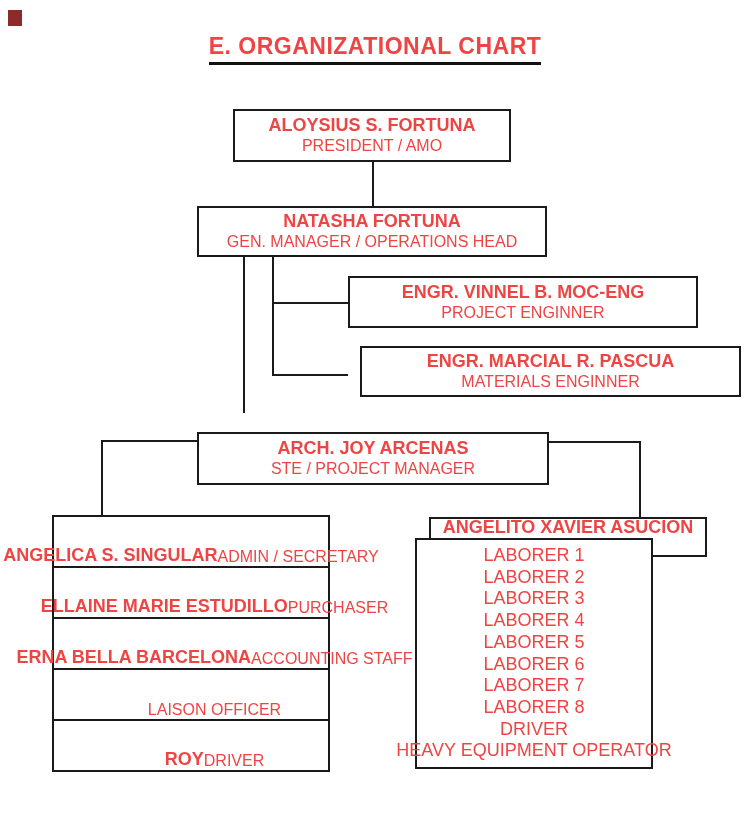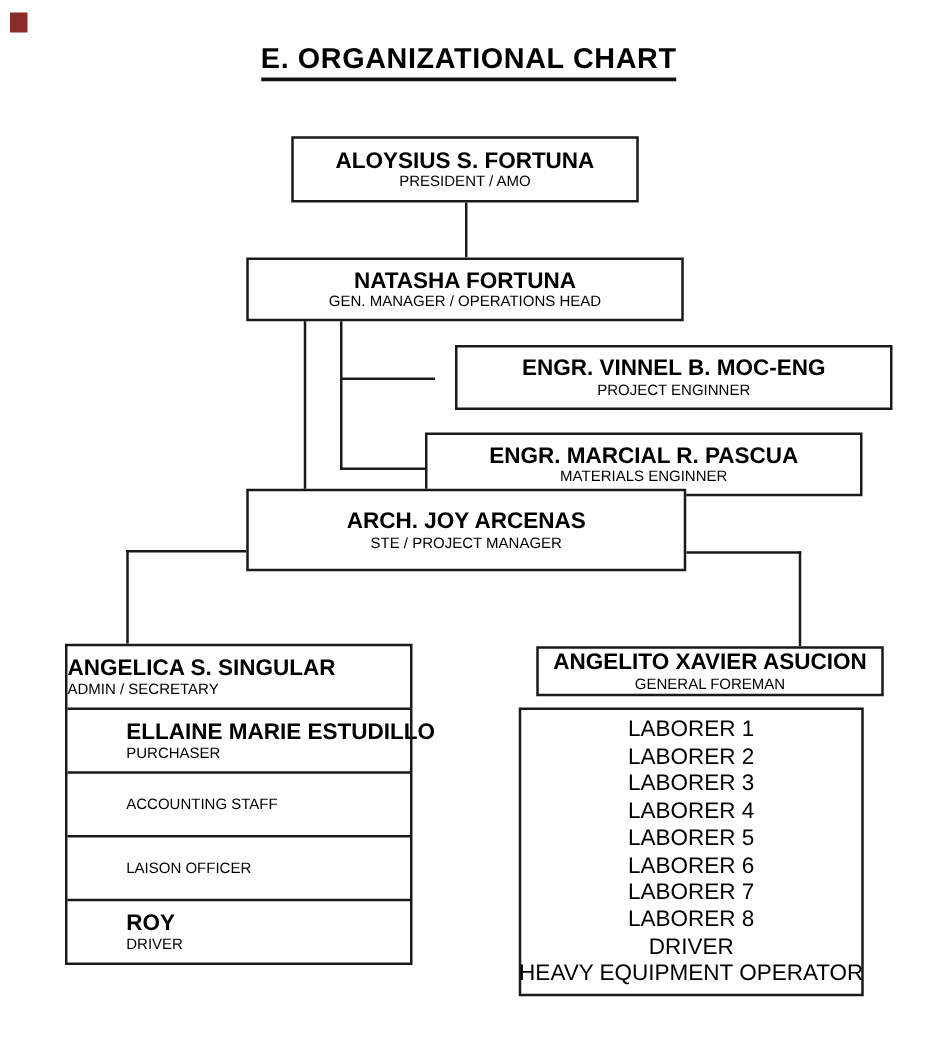--- a/index.html
+++ b/index.html
@@ -1,38 +1,38 @@
 <!DOCTYPE html>
 <html><head>
 <meta charset="utf-8">
 <style>
   html,body{margin:0;padding:0;background:#ffffff;}
   #canvas{
     position:relative;width:750px;height:835px;background:#ffffff;overflow:hidden;
-    font-family:"Liberation Sans", sans-serif;color:#000000;
+    font-family:"Liberation Sans", sans-serif;color:#ef4444;
   }
   .marker{position:absolute;left:8px;top:10px;width:14px;height:16px;}
   .title-wrap{position:absolute;left:0;top:33px;width:750px;text-align:center;}
   .title{
     display:inline-block;font-size:23px;font-weight:bold;letter-spacing:.5px;
     border-bottom:3px solid #111;padding-bottom:2px;
   }
   .box{
     position:absolute;border:2px solid #1a1a1a;background:#fff;box-sizing:border-box;
     display:flex;flex-direction:column;justify-content:center;
     text-align:center;line-height:1.15;
   }
   .nm{font-size:18px;font-weight:bold;white-space:nowrap;}
-  .rl{font-size:12px;margin-top:1px;white-space:nowrap;}
+  .rl{font-size:16px;margin-top:1px;white-space:nowrap;}
   .stack{
     position:absolute;border:2px solid #1a1a1a;background:#fff;box-sizing:border-box;
     display:flex;flex-direction:column;
   }
   .stack .row{
-    flex:1;display:flex;flex-direction:column;align-items:flex-start;justify-content:center;
+    flex:1;display:flex;flex-direction:row;align-items:flex-end;justify-content:center;
     text-align:center;line-height:1.15;
   }
   .stack .row + .row{border-top:2px solid #1a1a1a;padding-left:47px;}
   .crew-box{
     position:absolute;border:2px solid #1a1a1a;background:#fff;box-sizing:border-box;
     display:flex;flex-direction:column;align-items:center;justify-content:center;
     text-align:center;
   }
   .crew-line{font-size:18px;line-height:21.7px;white-space:nowrap;}
   .hline,.vline{position:absolute;background:#1a1a1a;}
@@ -63,62 +63,63 @@
   <div class="box" style="left:233px;top:109px;width:278px;height:53px">
     <div class="nm">ALOYSIUS S. FORTUNA</div>
     <div class="rl">PRESIDENT / AMO</div>
   </div>
 
   <div class="box" style="left:197px;top:206px;width:350px;height:51px">
     <div class="nm">NATASHA FORTUNA</div>
     <div class="rl">GEN. MANAGER / OPERATIONS HEAD</div>
   </div>
 
-  <div class="box" style="left:364px;top:276px;width:350px;height:52px">
+  <div class="box" style="left:348px;top:276px;width:350px;height:52px">
     <div class="nm">ENGR. VINNEL B. MOC-ENG</div>
     <div class="rl">PROJECT ENGINNER</div>
   </div>
 
-  <div class="box" style="left:340px;top:346px;width:350px;height:51px">
+  <div class="box" style="left:360px;top:346px;width:381px;height:51px">
     <div class="nm">ENGR. MARCIAL R. PASCUA</div>
     <div class="rl">MATERIALS ENGINNER</div>
   </div>
 
-  <div class="box" style="left:197px;top:391px;width:352px;height:66px">
+  <div class="box" style="left:197px;top:432px;width:352px;height:53px">
     <div class="nm">ARCH. JOY ARCENAS</div>
     <div class="rl">STE / PROJECT MANAGER</div>
   </div>
 
   <div class="stack" style="left:52px;top:515px;width:278px;height:257px">
     <div class="row">
       <div class="nm">ANGELICA S. SINGULAR</div>
       <div class="rl">ADMIN / SECRETARY</div>
     </div>
     <div class="row">
       <div class="nm">ELLAINE MARIE ESTUDILLO</div>
       <div class="rl">PURCHASER</div>
     </div>
     <div class="row">
+      <div class="nm">ERNA BELLA BARCELONA</div>
       <div class="rl">ACCOUNTING STAFF</div>
     </div>
     <div class="row">
       <div class="rl">LAISON OFFICER</div>
     </div>
     <div class="row">
       <div class="nm">ROY</div>
       <div class="rl">DRIVER</div>
     </div>
   </div>
 
   <div class="box" style="left:429px;top:517px;width:278px;height:40px">
     <div class="nm">ANGELITO XAVIER ASUCION</div>
     <div class="rl">GENERAL FOREMAN</div>
   </div>
 
-  <div class="crew-box" style="left:415px;top:566px;width:276px;height:231px">
+  <div class="crew-box" style="left:415px;top:538px;width:238px;height:231px">
     <div class="crew-line">LABORER 1</div>
     <div class="crew-line">LABORER 2</div>
     <div class="crew-line">LABORER 3</div>
     <div class="crew-line">LABORER 4</div>
     <div class="crew-line">LABORER 5</div>
     <div class="crew-line">LABORER 6</div>
     <div class="crew-line">LABORER 7</div>
     <div class="crew-line">LABORER 8</div>
     <div class="crew-line">DRIVER</div>
     <div class="crew-line">HEAVY EQUIPMENT OPERATOR</div>

